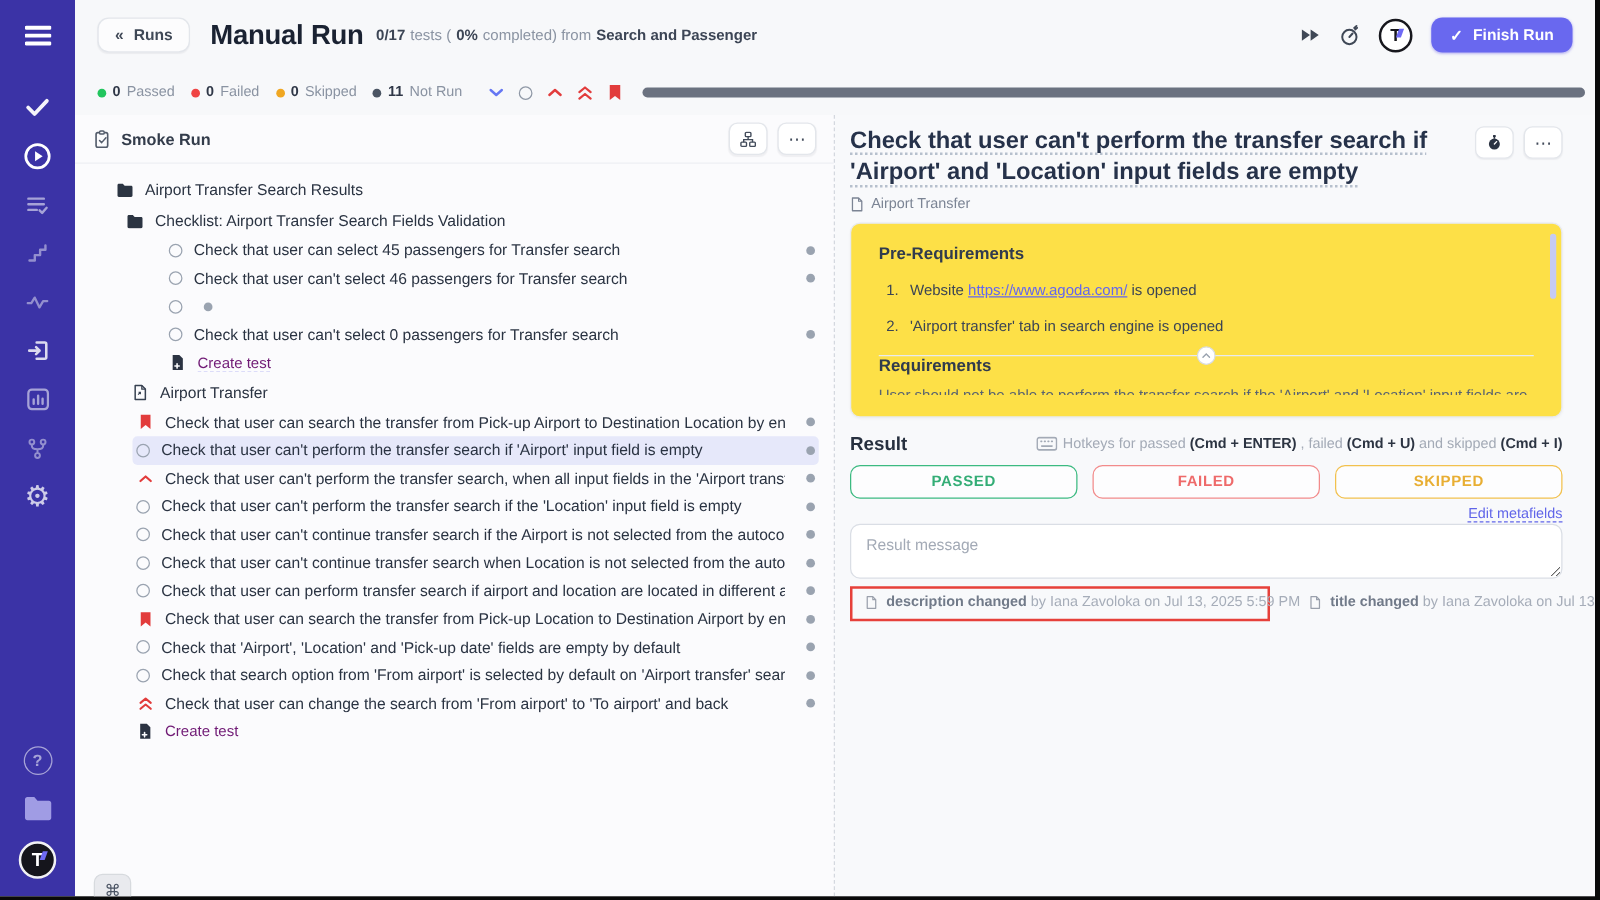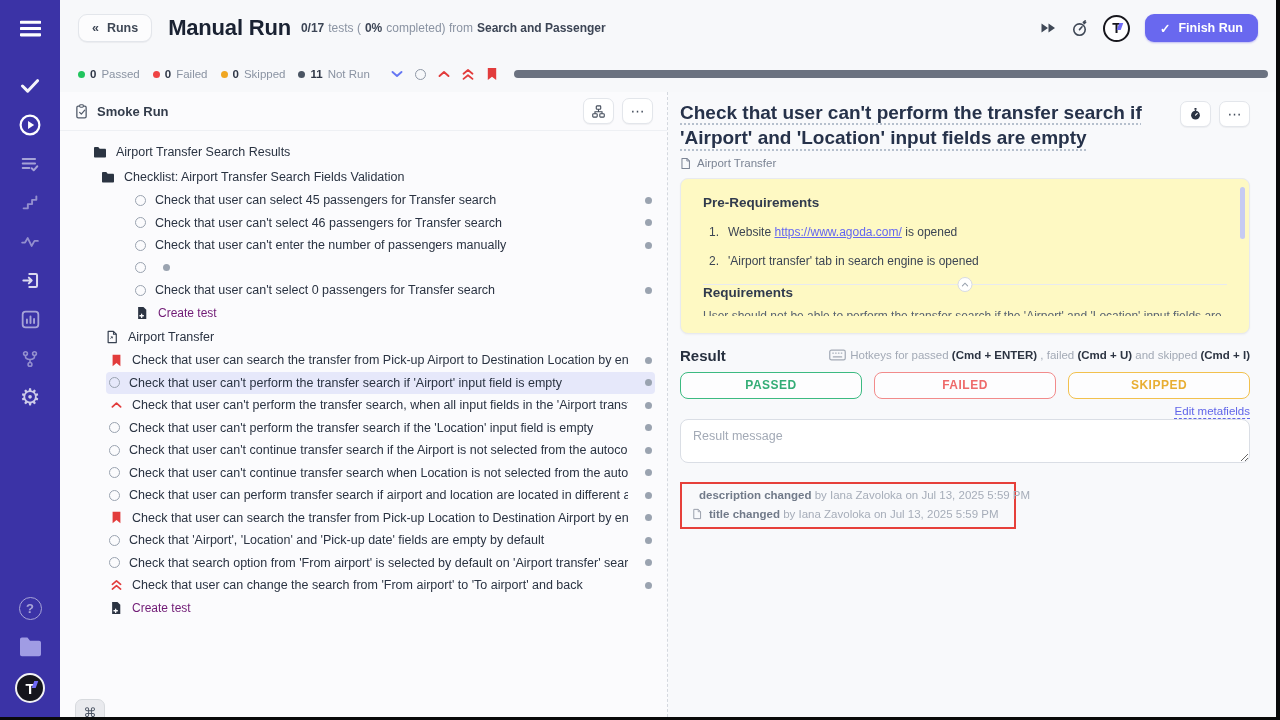--- a/index.html
+++ b/index.html
@@ -63,21 +63,21 @@
   .rdot{width:7px;height:7px;border-radius:50%;background:#9aa3b0;flex-shrink:0;margin-left:8px;}
   .status-circle{width:11px;height:11px;border:1.5px solid #9aa3b0;border-radius:50%;flex-shrink:0;box-sizing:border-box;}
   .trow.create .tlabel{color:#701a75;text-decoration:underline dashed #5d5ce6;text-underline-offset:3px;font-size:12px;flex:0 0 auto;}
 
   
   .detail-pane{flex:1;min-width:0;background:#f8f9fb;position:relative;padding:8px 26px 0 12px;display:flex;flex-direction:column;}
   .dheader-actions{position:absolute;top:9px;right:26px;display:flex;gap:8px;}
   .dtitle{font-size:19px;font-weight:700;color:#26324a;line-height:1.34;max-width:515px;
     text-decoration:underline dotted #b6c0cd;text-underline-offset:5px;}
   .dtag{display:flex;align-items:center;gap:6px;margin-top:6px;color:#7b8494;font-size:11.5px;}
-  .dcard{margin-top:8px;background:#fef9c3;border:1px solid #e8eaef;border-radius:8px;position:relative;height:156px;overflow:hidden;
+  .dcard{margin-top:8px;background:#fde047;border:1px solid #e8eaef;border-radius:8px;position:relative;height:156px;overflow:hidden;
     padding:16px 22px 0;box-sizing:border-box;box-shadow:0 1px 2px rgba(16,24,40,.04);}
   .dcard h3{font-size:13.5px;color:#313b4d;margin:0;font-weight:700;}
   .prereq{display:flex;gap:9px;font-size:12px;color:#3c4554;margin-top:15px;padding-left:2px;align-items:baseline;}
   .pnum{width:14px;text-align:right;color:#3c4554;}
   .plink{color:#6366f1;text-decoration:underline;cursor:pointer;}
   .card-divider{margin-top:16px;border-top:1px solid #e8eaef;position:relative;}
   .div-handle{position:absolute;left:50%;top:-8px;transform:translateX(-50%);width:15px;height:15px;border:1px solid #d8dbe2;background:#fff;
     border-radius:50%;display:flex;align-items:center;justify-content:center;box-sizing:border-box;cursor:pointer;}
   .req-head{margin-top:13px;}
   .req-clip{margin-top:9px;height:7px;overflow:hidden;font-size:12px;color:#59импort;color:#59636f;}
@@ -91,21 +91,21 @@
   .vbtn{flex:1;height:27px;border-radius:8px;border:1.6px solid;display:flex;align-items:center;justify-content:center;font-size:12px;
     font-weight:700;letter-spacing:.5px;background:#fdfdfe;cursor:pointer;font-family:inherit;}
   .v-pass{border-color:#3cba81;color:#34ad76;}
   .v-fail{border-color:#f28b8b;color:#ee6a6a;}
   .v-skip{border-color:#f2c14e;color:#e8ae33;}
   .editmeta-row{display:flex;justify-content:flex-end;margin-top:6px;}
   .editmeta{font-size:11.5px;color:#6065e9;text-decoration:underline dashed #6065e9;text-underline-offset:3px;cursor:pointer;}
   .rmsg{margin-top:2px;height:44px;resize:vertical;border:1px solid #dadee5;border-radius:8px;padding:9px 12px;font-size:12.5px;color:#333;
     font-family:inherit;background:#fff;width:100%;box-sizing:border-box;}
   .rmsg::placeholder{color:#a3aab6;}
-  .history{margin-top:19px;width:336px;border:2px solid #e6403a;padding:5px 10px 7px;display:flex;flex-direction:column;gap:7px;box-sizing:border-box;}
+  .history{margin-top:6px;width:336px;border:2px solid #e6403a;padding:5px 10px 7px;display:flex;flex-direction:row;gap:7px;box-sizing:border-box;}
   .hrow{display:flex;align-items:center;gap:7px;font-size:11.5px;color:#a6adb9;white-space:nowrap;}
   .hrow b{color:#717a89;font-weight:700;}
 
   .cmd-hint{position:absolute;left:75px;top:699px;width:28px;height:25px;background:#e9eaee;border:1px solid #d7dade;border-radius:7px;
     display:flex;align-items:center;justify-content:center;font-size:13px;color:#4a5363;cursor:pointer;}
 </style>
 </head>
 <body>
 
 <div class="stage">
@@ -324,27 +324,20 @@
               <div class="trow test" style="padding-left: 72px;">
                 <div class="tcontent">
                   <span class="status-circle"></span>
                   <span class="tlabel">Check that user can't select 46 passengers for Transfer search</span>
                   <span class="rdot"></span>
                 </div>
               </div>
               <div class="trow test" style="padding-left: 72px;">
                 <div class="tcontent">
                   <span class="status-circle"></span>
-                  <span class="tlabel">Check that user can't enter the number of passengers manually</span>
-                  <span class="rdot"></span>
-                </div>
-              </div>
-              <div class="trow test" style="padding-left: 72px;">
-                <div class="tcontent">
-                  <span class="status-circle"></span>
                   <span class="rdot"></span>
                 </div>
               </div>
               <div class="trow test" style="padding-left: 72px;">
                 <div class="tcontent">
                   <span class="status-circle"></span>
                   <span class="tlabel">Check that user can't select 0 passengers for Transfer search</span>
                   <span class="rdot"></span>
                 </div>
               </div>

